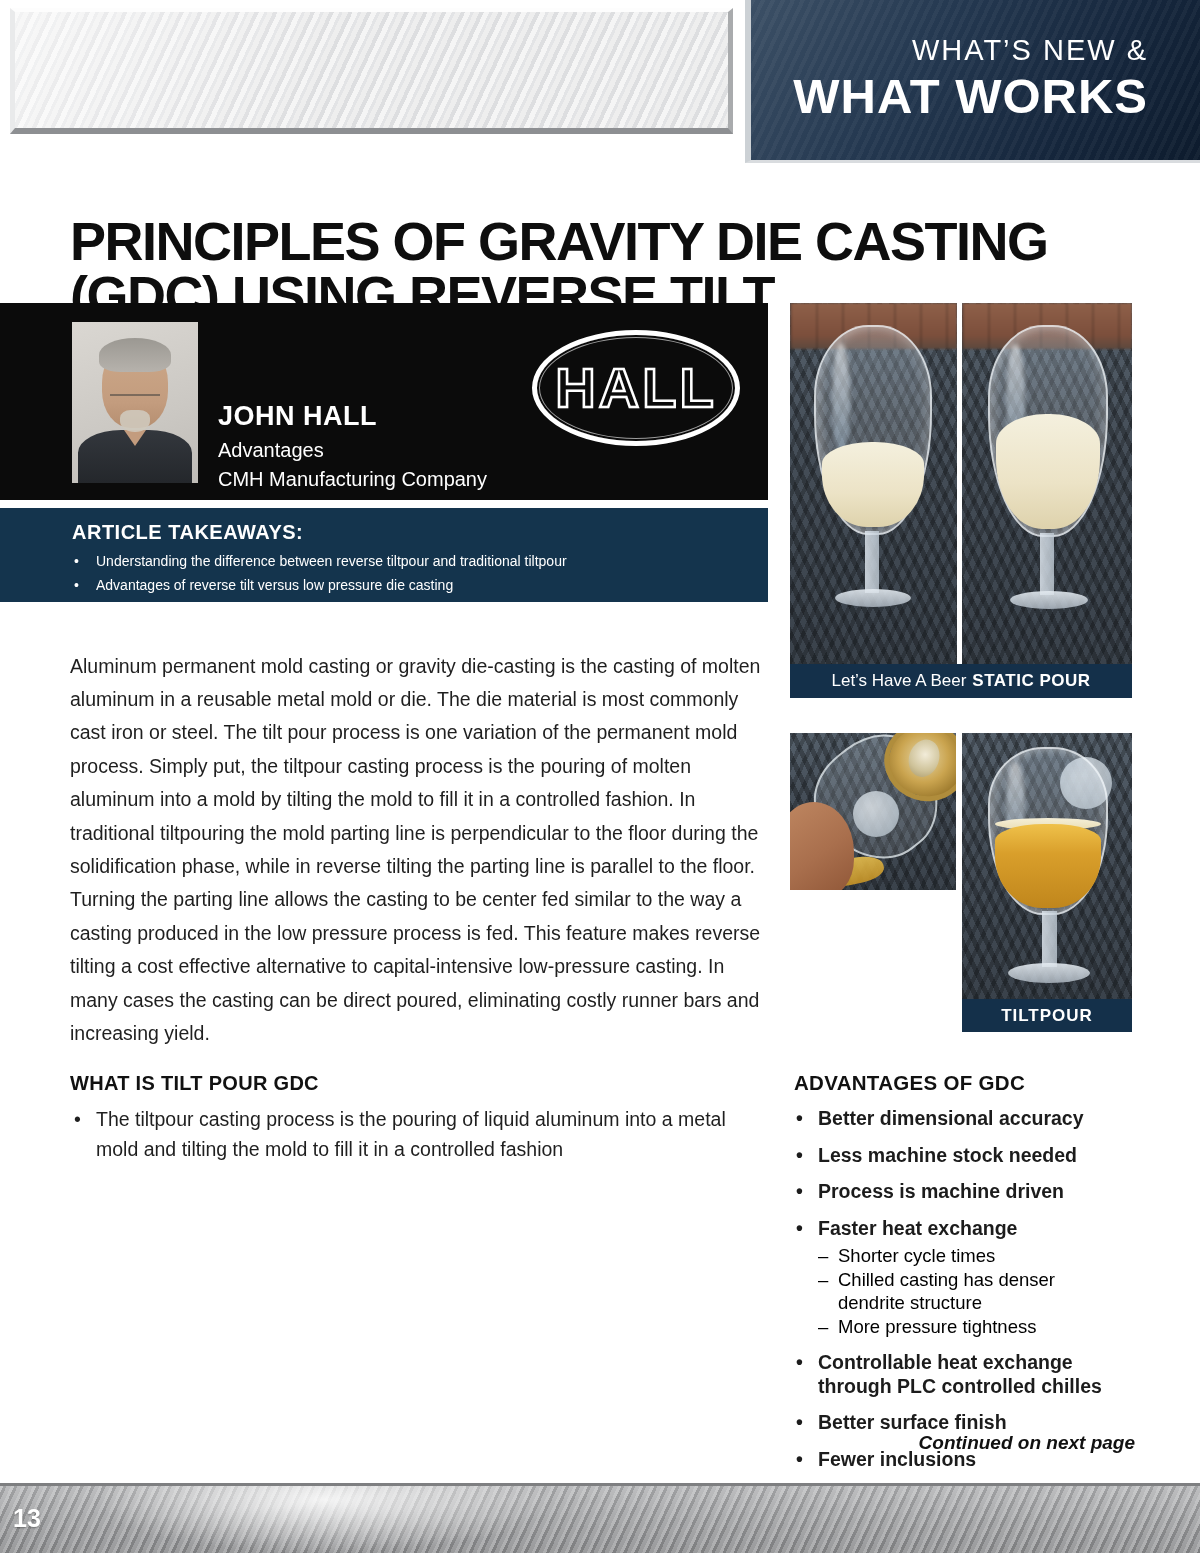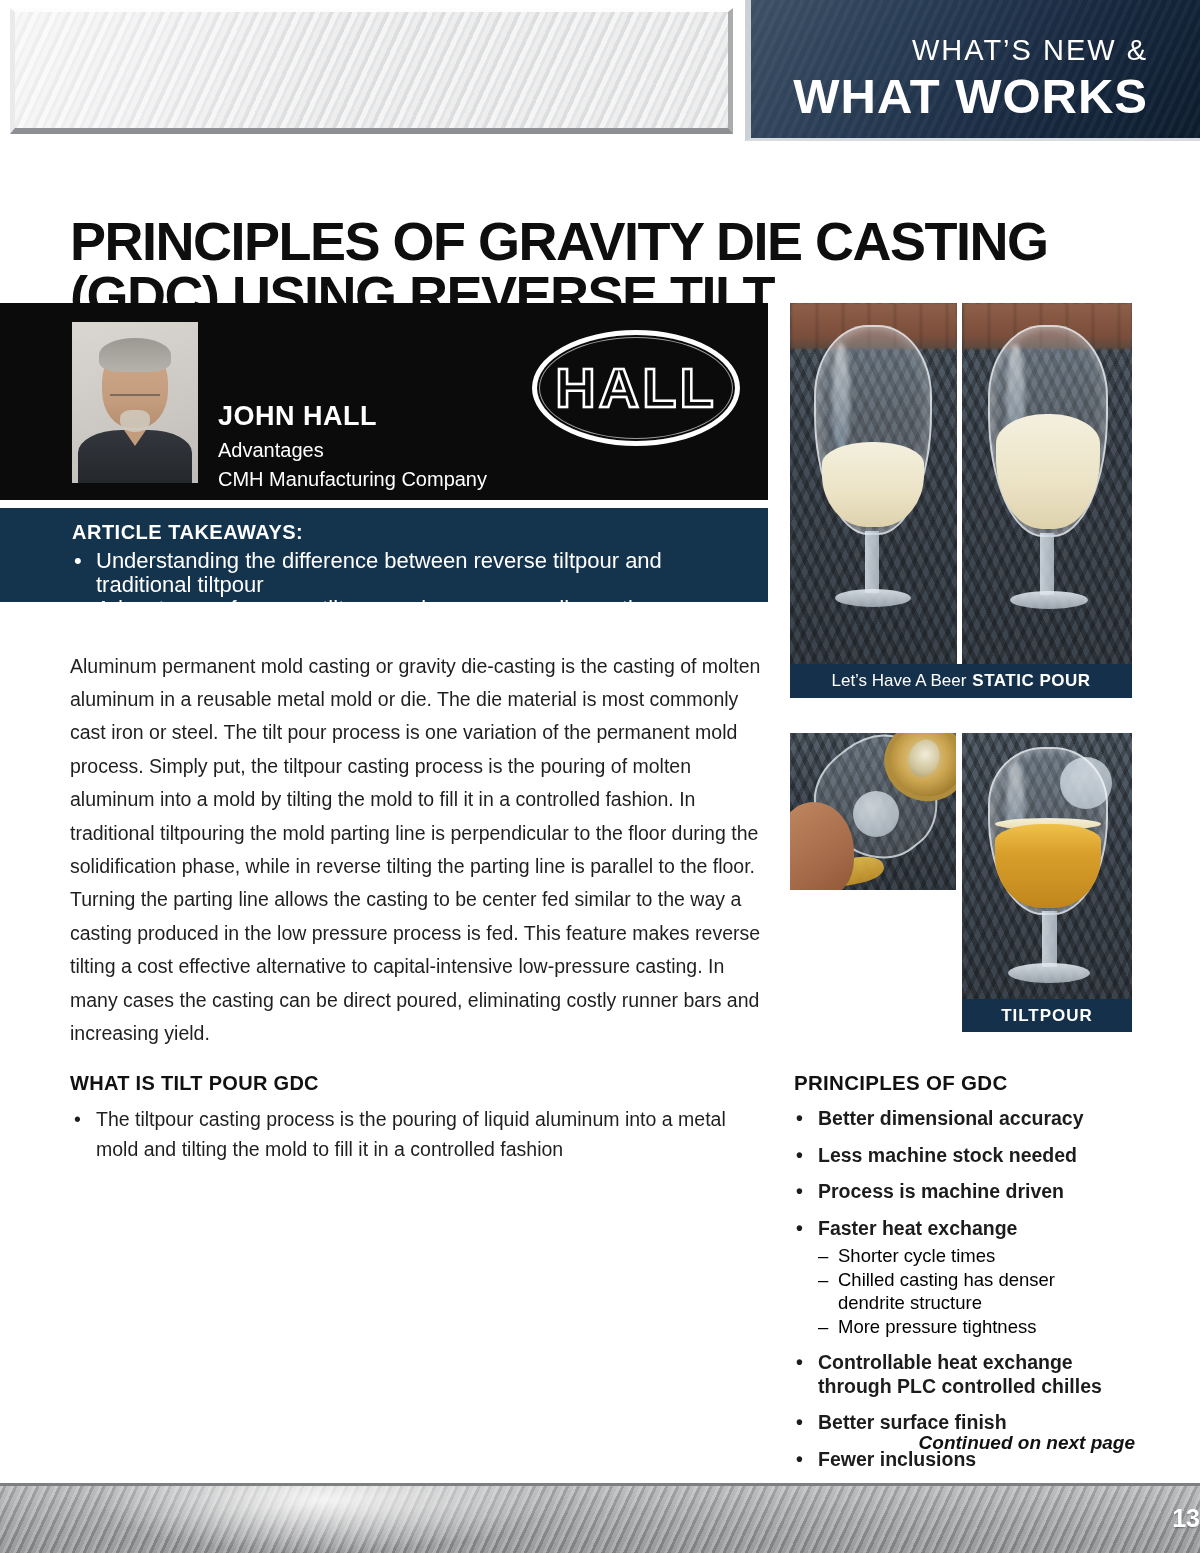--- a/index.html
+++ b/index.html
@@ -14,21 +14,21 @@
     background:
       linear-gradient(115deg, rgba(255,255,255,.55) 0%, rgba(255,255,255,0) 45%),
       repeating-linear-gradient(115deg,#f5f5f5 0 5px,#e3e4e6 5px 8px,#eeeeee 8px 13px,#dddee0 13px 17px);
     border-top:4px solid #fdfdfd;
     border-left:5px solid #e9eaeb;
     border-right:5px solid #a9abad;
     border-bottom:6px solid #8d8f92;
     box-sizing:border-box;
   }
   .navy-plate{
-    position:absolute;left:745px;top:0;width:455px;height:141px;
+    position:absolute;left:745px;top:0;width:455px;height:163px;
     background:
       repeating-linear-gradient(115deg, rgba(255,255,255,.04) 0 4px, rgba(0,0,0,0) 4px 9px),
       linear-gradient(125deg,#3c5066 0%,#243850 38%,#15263c 72%,#0d1b2d 100%);
     border-left:6px solid #ccd1d5;
     border-bottom:3px solid #d9dcdf;
     box-sizing:border-box;
   }
   .banner-text{position:absolute;top:34px;right:52px;text-align:right;color:#fff;}
   .banner-line1{font-size:29px;font-weight:400;letter-spacing:2px;}
   .banner-line2{font-size:49px;font-weight:800;letter-spacing:1px;margin-top:5px;line-height:1;}
@@ -62,21 +62,21 @@
     box-shadow:inset 0 0 0 2px #0b0b0b, inset 0 0 0 3px rgba(255,255,255,.6);}
   .hall-logo span{font-size:56px;font-weight:800;letter-spacing:3px;color:#fff;line-height:1;}
   @supports (-webkit-text-stroke: 2px #fff){
     .hall-logo span{color:#0b0b0b;-webkit-text-stroke:2.5px #fff;}
   }
   
   .takeaways{position:absolute;left:0;top:508px;width:768px;height:94px;background:#14344d;
     box-sizing:border-box;padding:13px 20px 0 72px;color:#fff;}
   .takeaways h3{margin:0;font-size:20px;font-weight:700;letter-spacing:.5px;}
   .takeaways ul{margin:5px 0 0 0;padding:0;list-style:none;}
-  .takeaways li{font-size:22px;line-height:24px;padding-left:24px;position:relative;}
+  .takeaways li{font-size:14px;line-height:24px;padding-left:24px;position:relative;}
   .takeaways li::before{content:"\2022";position:absolute;left:2px;}
   
   .intro{position:absolute;left:70px;top:630px;width:706px;
     font-size:19.5px;line-height:33.4px;color:#1f1f1f;}
   .whatis{position:absolute;left:70px;top:1072px;width:660px;color:#111;}
   .whatis h3{margin:0;font-size:20px;font-weight:700;letter-spacing:.3px;}
   .whatis ul{margin:10px 0 0 0;padding:0;list-style:none;}
   .whatis li{font-size:19.5px;line-height:29.5px;padding-left:26px;position:relative;margin-bottom:13px;color:#1f1f1f;}
   .whatis li::before{content:"\2022";position:absolute;left:4px;}
   
@@ -142,21 +142,21 @@
   .advantages ul.subs li::before{content:"\2013";position:absolute;left:0;}
   .continued{position:absolute;left:790px;top:1432px;width:345px;text-align:right;
     font-size:19px;font-weight:700;font-style:italic;color:#111;}
   
   .footer-bar{position:absolute;left:0;top:1483px;width:1200px;height:70px;
     background:
       radial-gradient(ellipse 380px 90px at 27% 20%, rgba(255,255,255,.85), rgba(255,255,255,0) 60%),
       repeating-linear-gradient(115deg, rgba(255,255,255,.28) 0 3px, rgba(0,0,0,.10) 3px 6px, rgba(255,255,255,.12) 6px 10px),
       linear-gradient(180deg,#b4b5b7 0%,#9b9c9e 55%,#8b8c8e 100%);
     border-top:3px solid #7e7f81;box-sizing:border-box;}
-  .page-num{position:absolute;left:13px;right:0;top:18px;text-align:right;
+  .page-num{position:absolute;left:13px;right:0;top:18px;text-align:left;
     font-size:25px;font-weight:700;color:#fff;text-shadow:0 1px 2px rgba(0,0,0,.35);}
 </style>
 </head>
 <body>
 
 <div class="metal-plate"></div>
 <div class="navy-plate">
   <div class="banner-text">
     <div class="banner-line1">WHAT’S NEW &amp;</div>
     <div class="banner-line2">WHAT WORKS</div>
@@ -250,21 +250,21 @@
     </div>
     <div class="stem" style="left:80px;top:178px;width:15px;height:56px;"></div>
     <div class="foot" style="left:46px;top:230px;width:82px;height:20px;"></div>
   </div>
 </div>
 <div class="figcap cap2">
   <span>TILTPOUR</span>
 </div>
 
 <div class="advantages">
-  <h3>PRINCIPLES OF GDC</h3>
+  <h3>ADVANTAGES OF GDC</h3>
   <ul>
     <li><span>Better dimensional accuracy</span></li>
     <li><span>Less machine stock needed</span></li>
     <li><span>Process is machine driven</span></li>
     <li>
       <span>Faster heat exchange</span>
       <ul class="subs">
         <li>Shorter cycle times</li>
         <li>Chilled casting has denser dendrite structure</li>
         <li>More pressure tightness</li>

